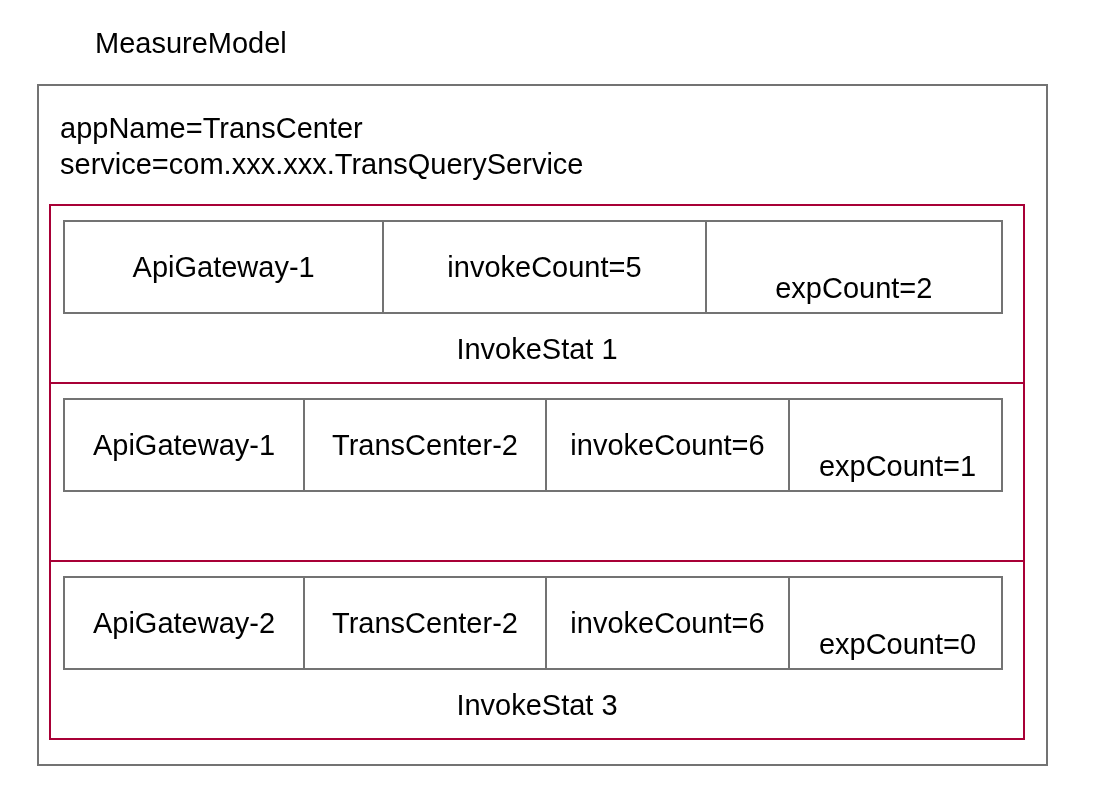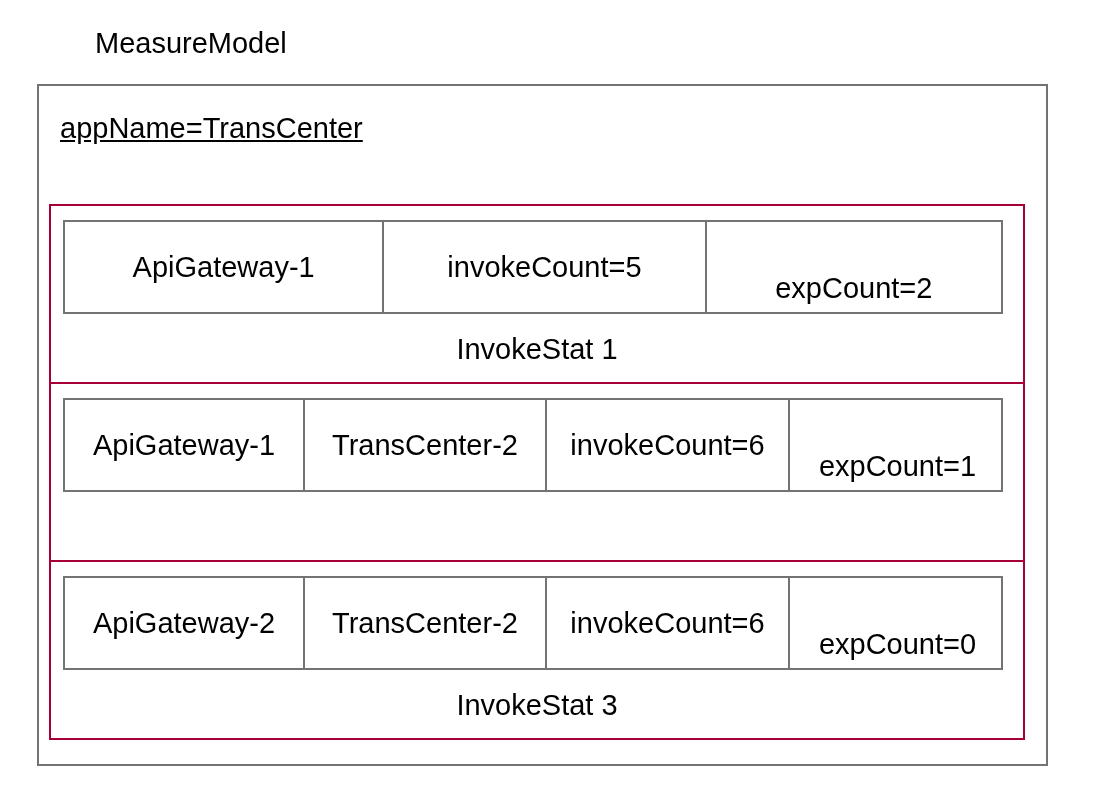--- a/index.html
+++ b/index.html
@@ -34,21 +34,20 @@
     box-sizing: border-box;
     background: #ffffff;
   }
   .header {
     position: absolute;
     left: 21px;
     top: 24px;
     font-size: 29px;
     line-height: 36px;
     white-space: nowrap;
-    text-decoration: underline;
   }
   .stats {
     position: absolute;
     left: 10px;
     top: 118px;
     width: 976px;
   }
   .invoke-stat {
     position: relative;
     height: 180px;
@@ -101,20 +100,21 @@
 </style>
 </head>
 <body>
 
 <div class="diagram-title">MeasureModel</div>
 
 <div class="outer-box">
 
   <div class="header">
     <div>appName=TransCenter</div>
+    <div>service=com.xxx.xxx.TransQueryService</div>
   </div>
 
   <div class="stats">
 
     <div class="invoke-stat">
       <div class="stat-table">
         <div class="cell cell-1">ApiGateway-1</div>
         <div class="cell cell-3">invokeCount=5</div>
         <div class="cell cell-4">expCount=2</div>
       </div>

